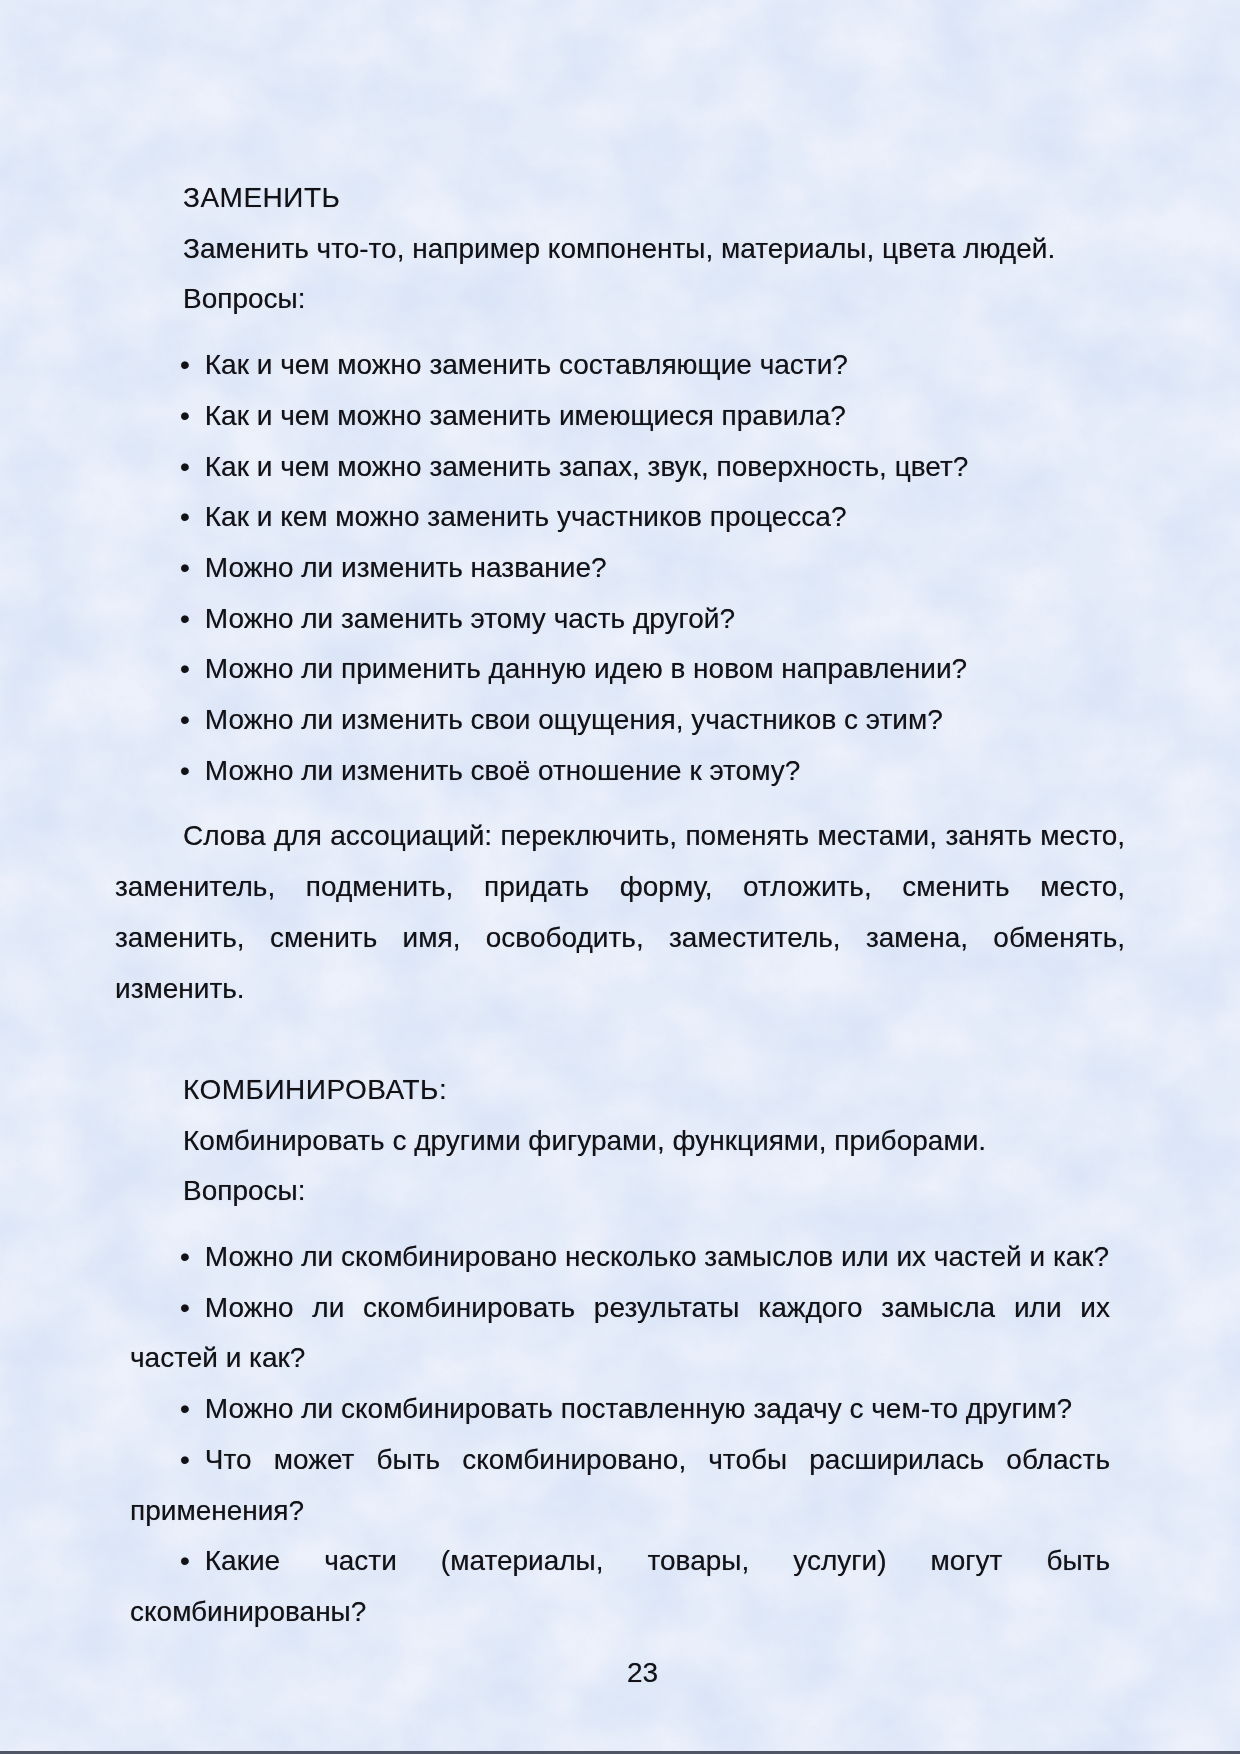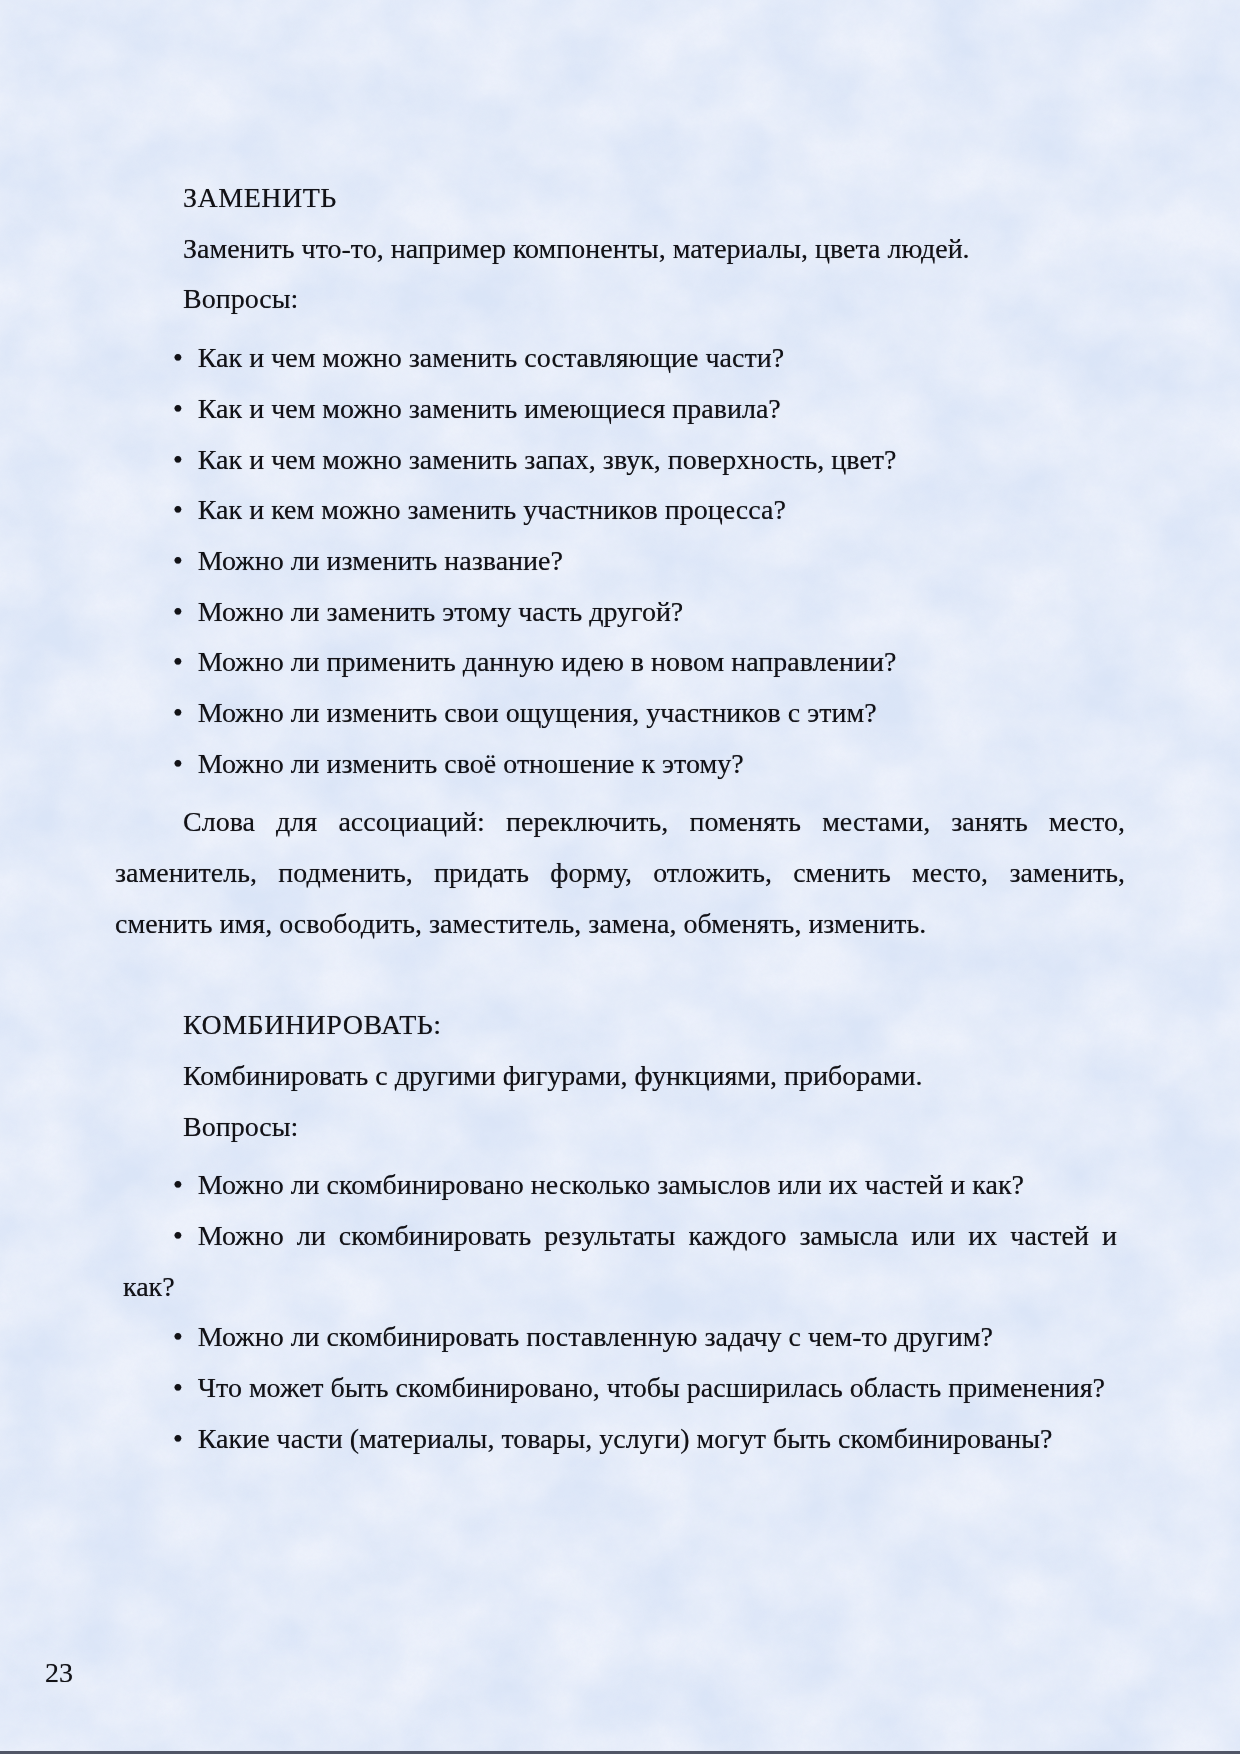--- a/index.html
+++ b/index.html
@@ -6,21 +6,21 @@
     margin: 0;
     padding: 0;
     background: #eef2fb;
   }
   .page {
     position: relative;
     width: 1240px;
     height: 1754px;
     overflow: hidden;
     background: #0ea5e9;
-    font-family: Liberation Serif, serif;
+    font-family: Liberation Sans, sans-serif;
   }
   .texture {
     position: absolute;
     left: 0;
     top: 0;
     width: 1240px;
     height: 1754px;
     display: block;
   }
   .content {
@@ -42,36 +42,36 @@
     letter-spacing: 0.5px;
   }
   .section2-heading {
     margin-top: 50.7px !important;
   }
   .indent {
     text-indent: 68px;
     text-align: justify;
   }
   .bullets {
-    margin: 8px;
+    margin: 15px;
   }
   .bullet {
     text-indent: 50px;
     text-align: justify;
   }
   .bullet::before {
     content: "\2022";
     padding-right: 15px;
   }
   .page-number {
     position: absolute;
     left: 45px;
     right: 0;
     top: 1648px;
-    text-align: left;
+    text-align: center;
     color: #121216;
     font-size: 28px;
     line-height: 50.7px;
     text-shadow: 0 0 0.7px rgba(15, 15, 30, 0.55);
   }
   .bottom-edge {
     position: absolute;
     left: 0;
     bottom: 0;
     width: 100%;

